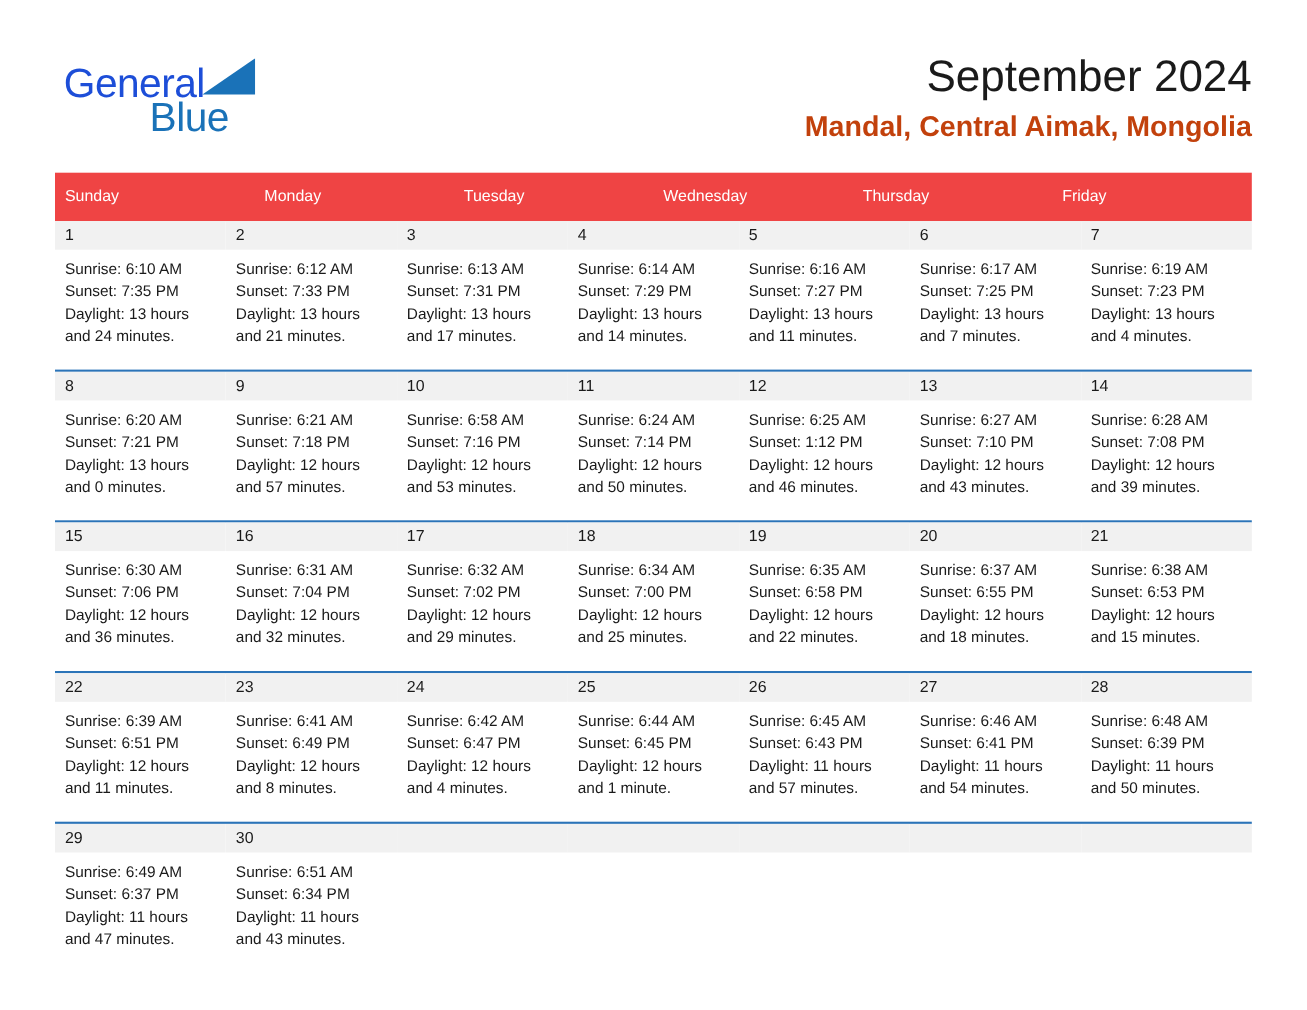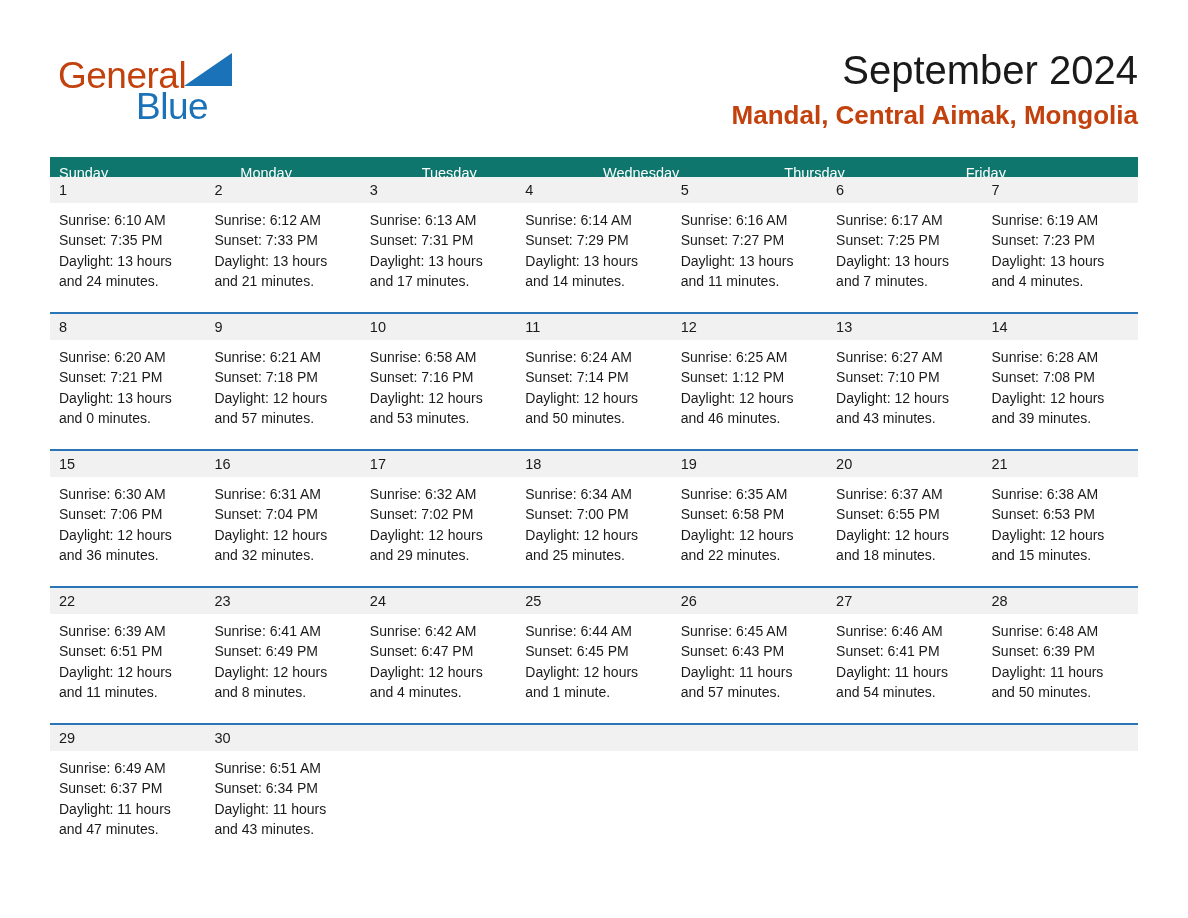--- a/index.html
+++ b/index.html
@@ -40,21 +40,21 @@
     position: relative;
     height: 42px;
     line-height: 42px;
     font-size: 37px;
     color: #1a1a1a;
     letter-spacing: -0.5px;
     white-space: nowrap;
   }
   .brand-word-general {
     font-size: 37px;
-    color: #c2410c;
+    color: #1d4ed8;
   }
   .brand-tri {
     display: inline-block;
     vertical-align: baseline;
     margin-left: -2px;
     position: relative;
     top: -1px;
   }
   .brand-line2 {
     position: absolute;
@@ -91,22 +91,23 @@
 
   
   .calendar {
     position: absolute;
     left: 50px;
     top: 157px;
     width: 1088px;
   }
   .weekday-row {
     display: flex;
-    background: #0f766e;
-    height: 20px;
+    background: #ef4444;
+    height: 44px;
+    align-items: center;
   }
   .weekday-cell {
     flex: 1 1 0;
     min-width: 0;
     color: #ffffff;
     font-size: 14.5px;
     line-height: 32px;
     padding-left: 9px;
     box-sizing: border-box;
     white-space: nowrap;

